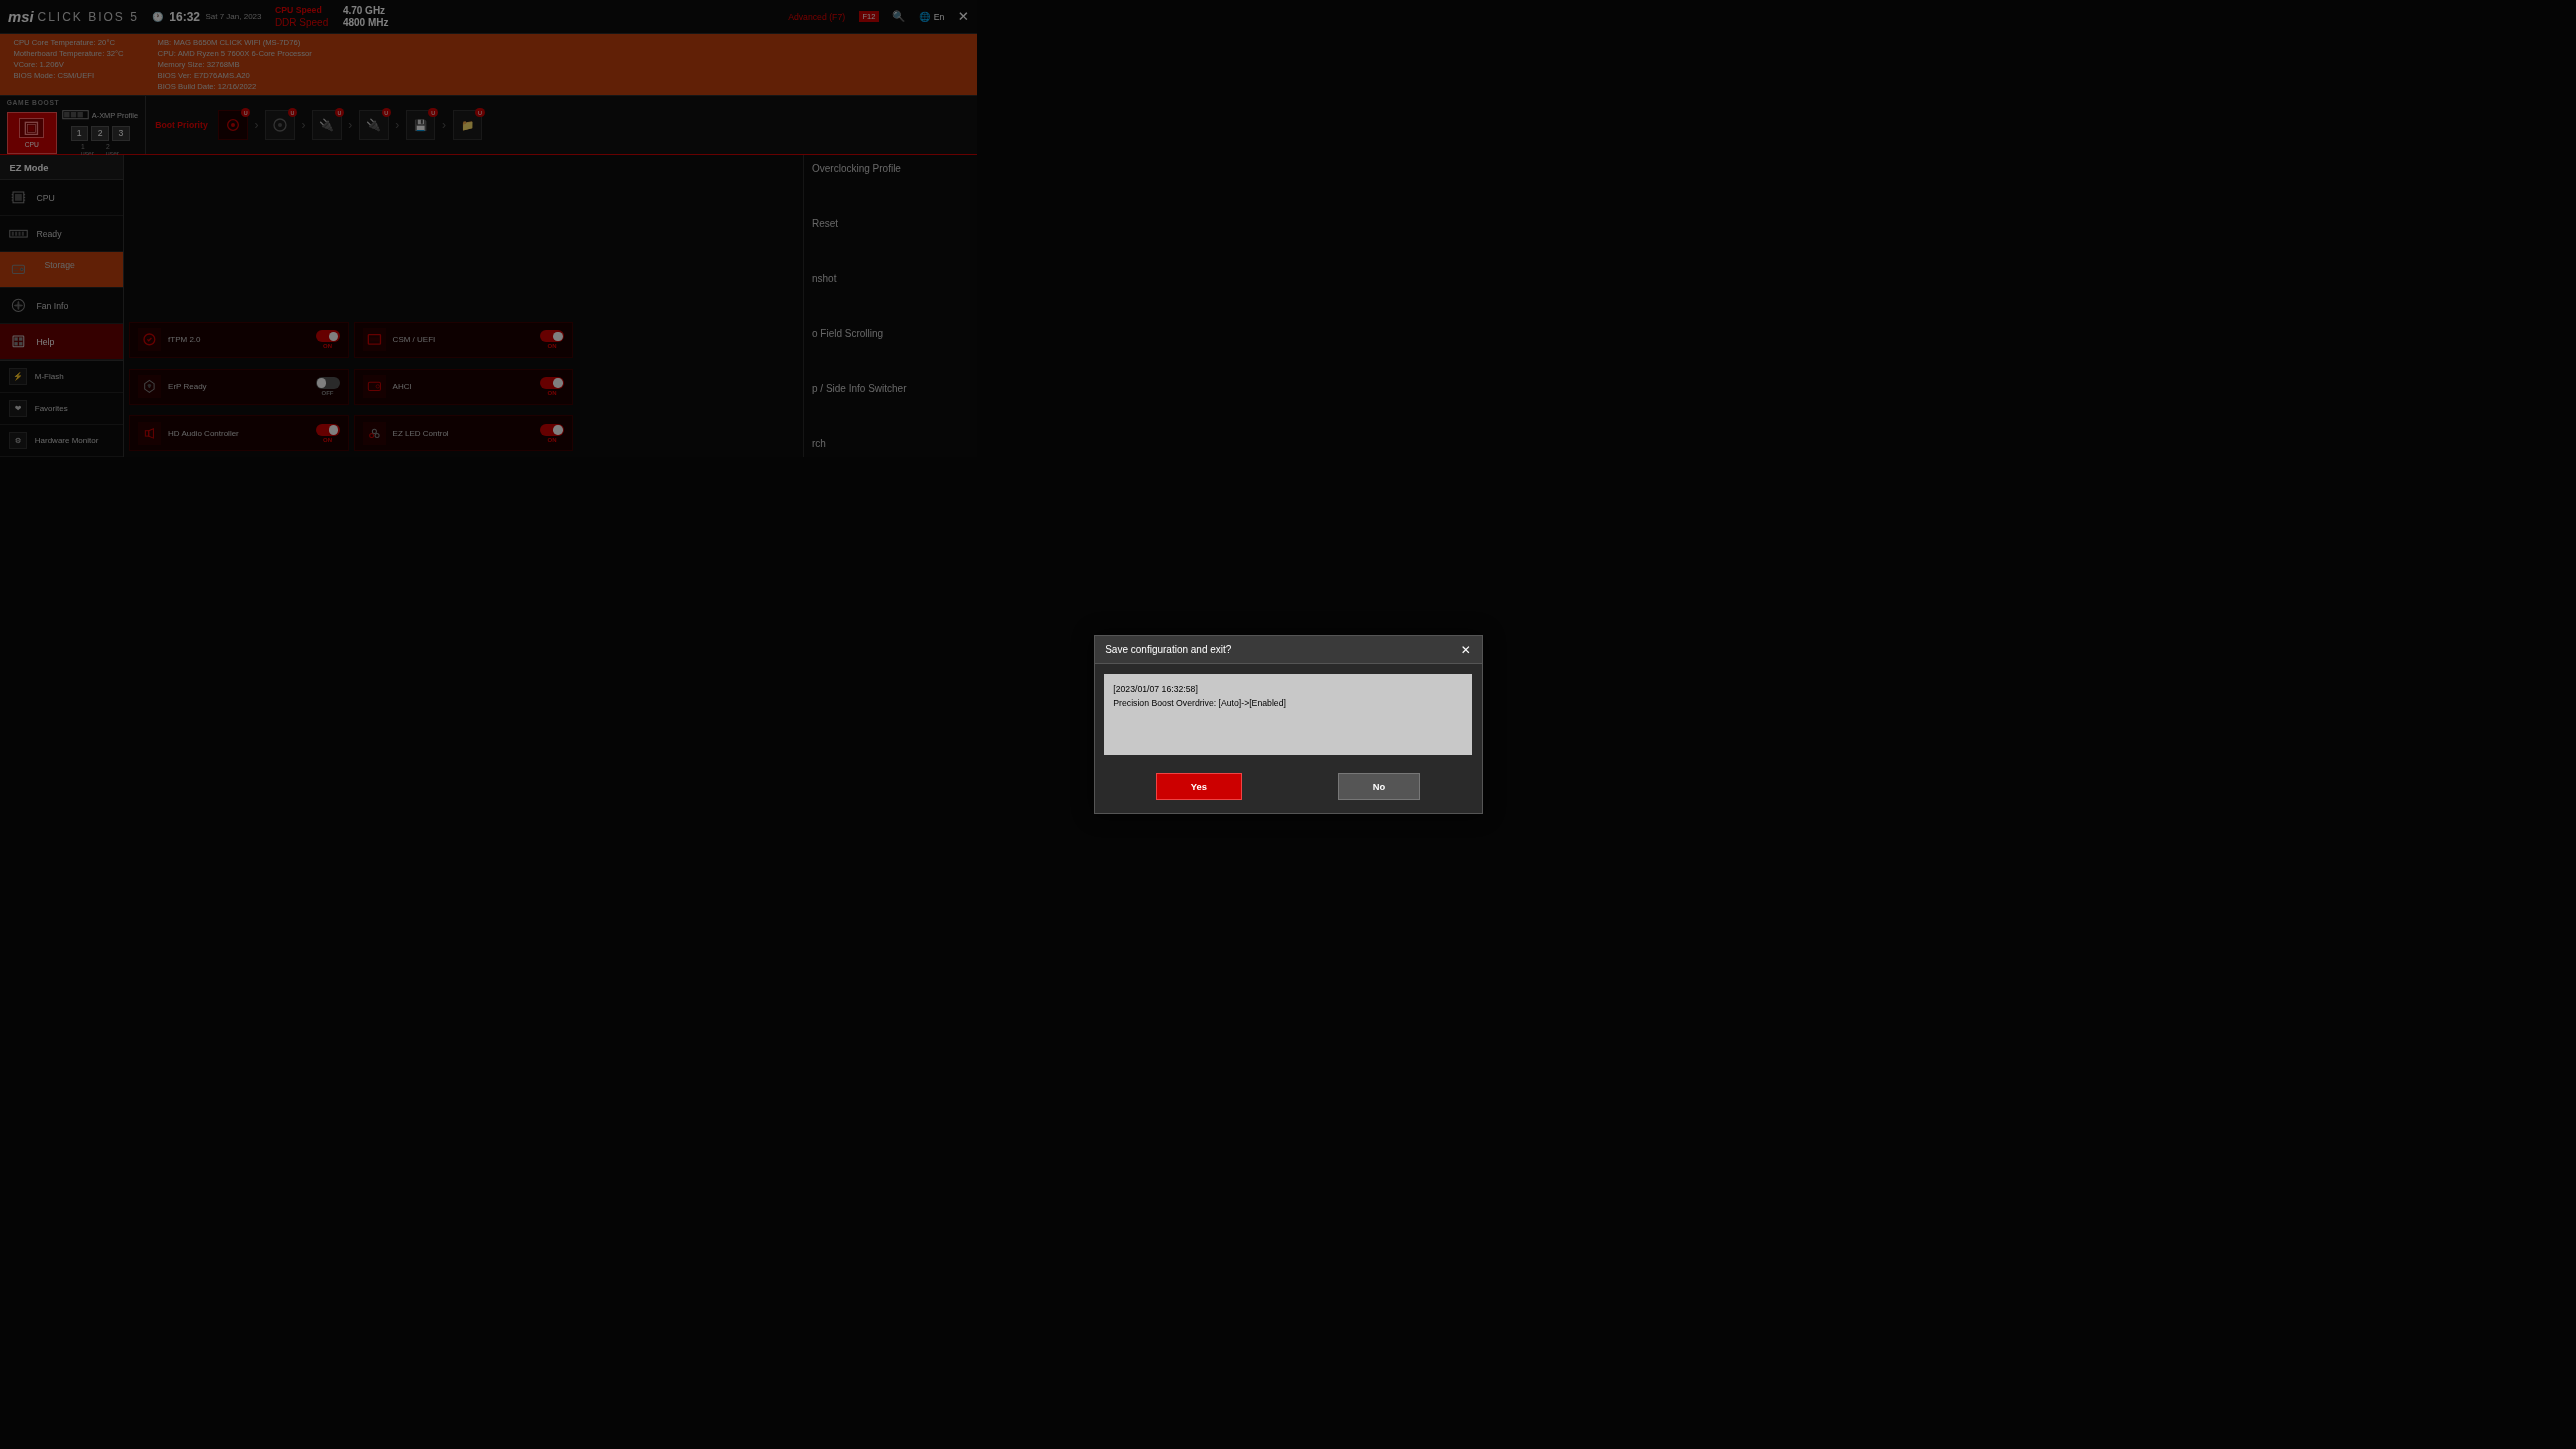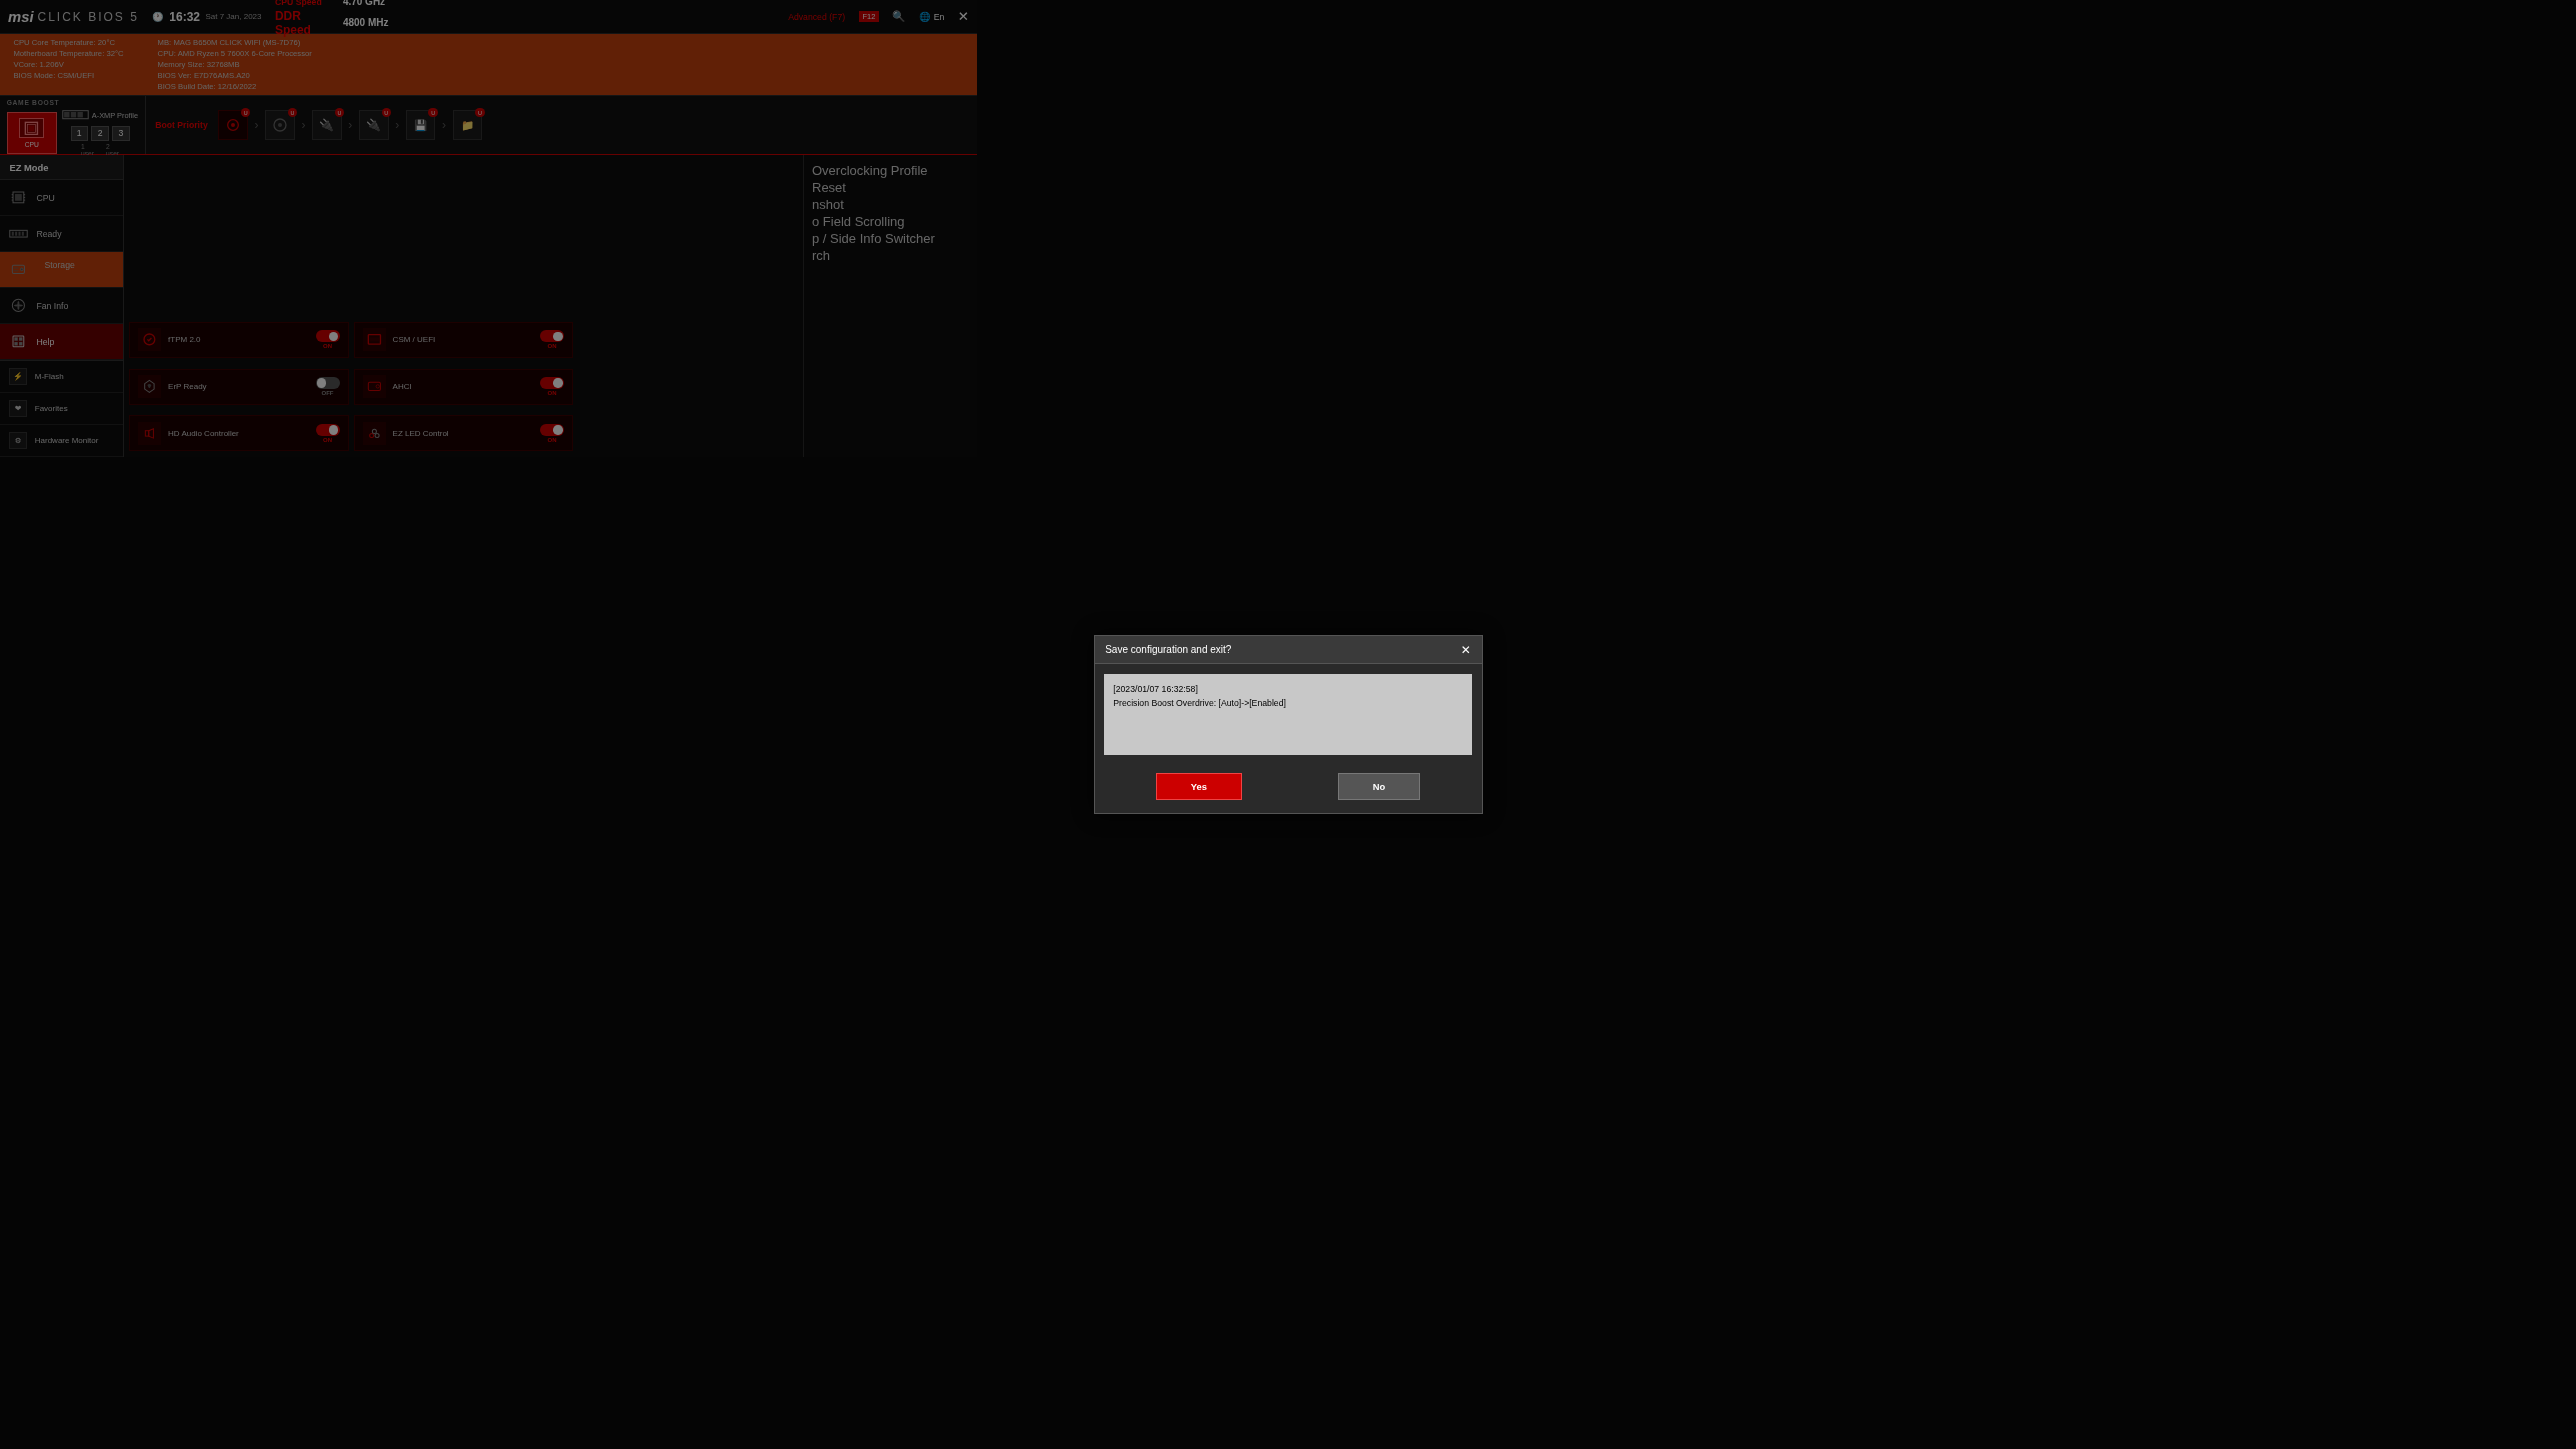--- a/index.html
+++ b/index.html
@@ -96,26 +96,27 @@
       background: #0d0d0d;
       position: relative;
       overflow: hidden;
     }
 
     .right-info-panel {
       width: 174px;
       background: #0d0d0d;
       border-left: 0.7px solid #2a2a2a;
       padding: 8px;
-      font-size: 13px;
+      font-size: 10px;
       color: #bbb;
       display: flex;
       flex-direction: column;
       gap: 2px;
       flex-shrink: 0;
+      justify-content: space-between;
     }
 
     .feature-row {
       display: grid;
       grid-template-columns: 1fr 1fr 1fr;
       gap: 5.4px;
       padding: 5.4px;
     }
     .feature-tile {
       background: #1a0000;
@@ -207,21 +208,21 @@
     <span style="color:#fff;font-size:12px;font-weight:bold;">16:32</span>
     <span style="color:#aaa;font-size:8px;">Sat 7 Jan, 2023</span>
   </div>
 
   <div style="margin-left:13.4px;display:flex;flex-direction:column;gap:1.3px;">
     <div style="display:flex;gap:8px;align-items:center;">
       <span style="color:#e00;font-size:8.7px;font-weight:bold;width:60px;">CPU Speed</span>
       <span style="color:#fff;font-size:10px;font-weight:bold;">4.70 GHz</span>
     </div>
     <div style="display:flex;gap:8px;align-items:center;">
-      <span style="color:#e00;font-size:12px;font-weight:bold;width:60px;">DDR Speed</span>
+      <span style="color:#e00;font-size:10px;font-weight:normal;width:60px;">DDR Speed</span>
       <span style="color:#fff;font-size:10px;font-weight:bold;">4800 MHz</span>
     </div>
   </div>
 
   <div style="margin-left:auto;display:flex;align-items:center;gap:13.4px;">
     <span style="color:#e00;font-size:8.7px;cursor:pointer;">Advanced (F7)</span>
     <span style="color:#aaa;font-size:8.7px;cursor:pointer;display:flex;align-items:center;gap:2.7px;">
       <span style="background:#c00;padding:1.3px 4px;font-size:7.4px;color:#fff;">F12</span>
     </span>
     <span style="color:#aaa;font-size:10.7px;cursor:pointer;">🔍</span>

